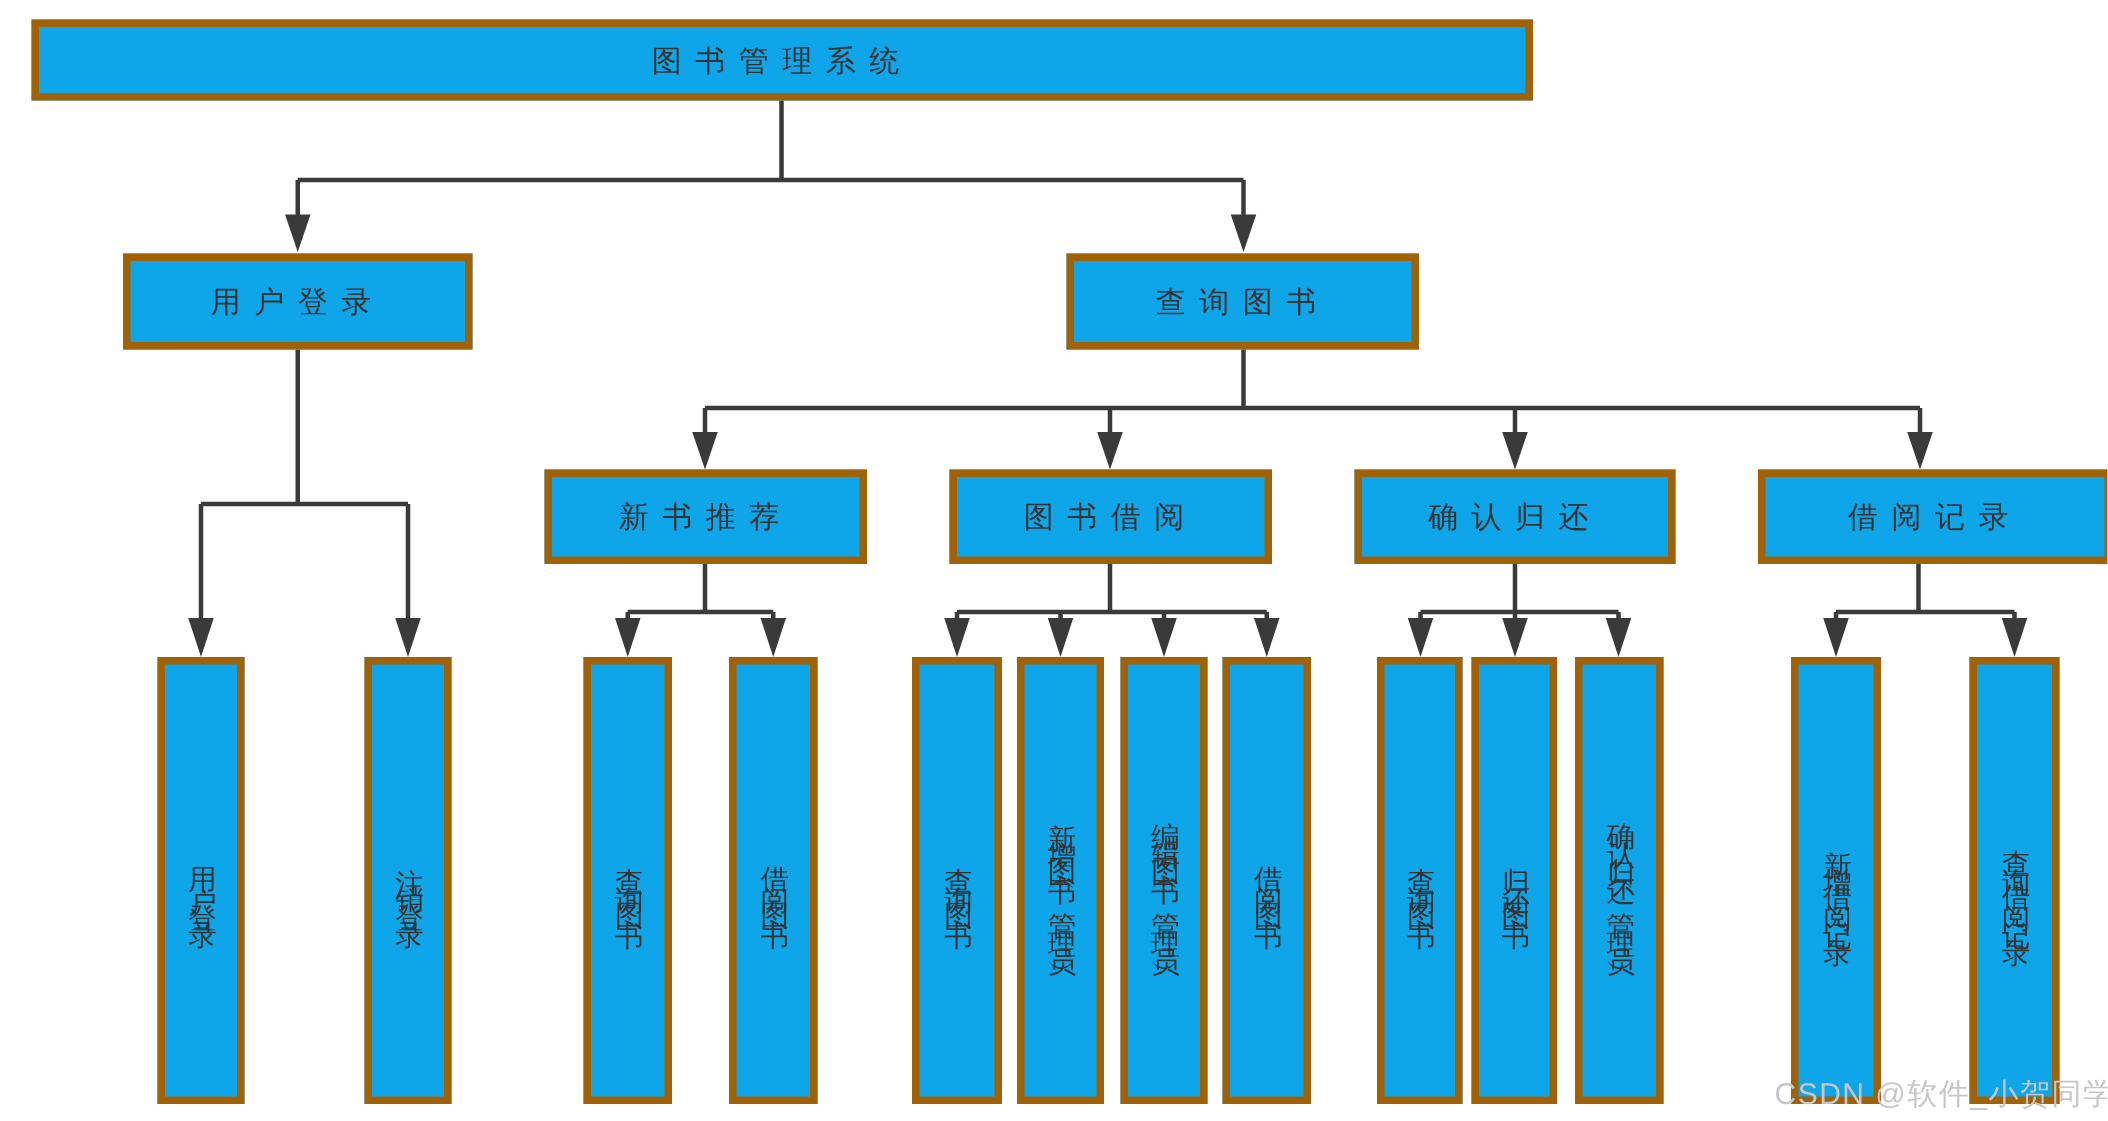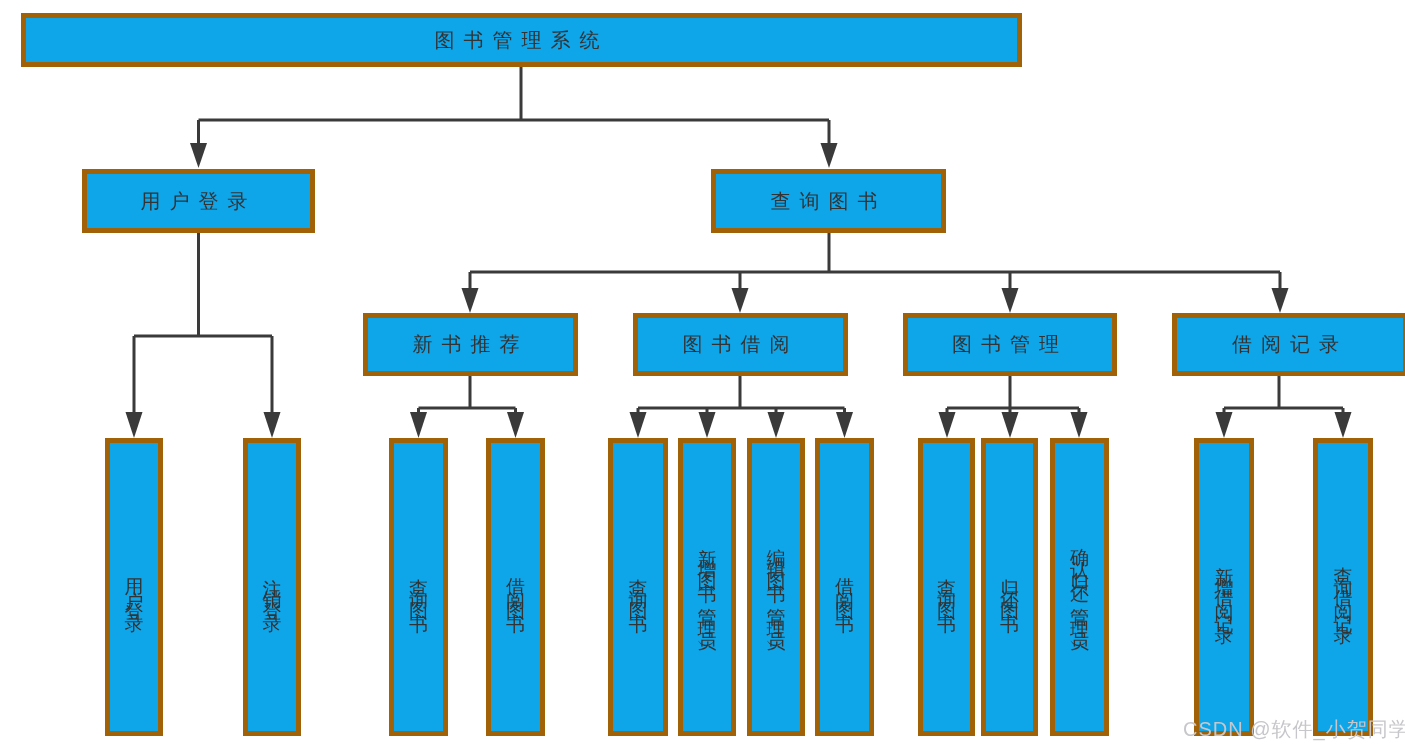--- a/index.html
+++ b/index.html
@@ -59,21 +59,21 @@
     </g>
   </svg>
 
   <div class="box" style="left:21px;top:13px;width:1001px;height:54px">图书管理系统</div>
 
   <div class="box" style="left:82px;top:169px;width:233px;height:64px">用户登录</div>
   <div class="box" style="left:711px;top:169px;width:235px;height:64px">查询图书</div>
 
   <div class="box" style="left:633px;top:313px;width:215px;height:63px">图书借阅</div>
   <div class="box" style="left:363px;top:313px;width:215px;height:63px">新书推荐</div>
-  <div class="box" style="left:903px;top:313px;width:214px;height:63px">图书管理</div>
+  <div class="box" style="left:903px;top:313px;width:214px;height:63px">确认归还</div>
   <div class="box" style="left:1172px;top:313px;width:236px;height:63px">借阅记录</div>
 
   <div class="box leaf" style="left:105px;top:438px;width:58px;height:298px">用户登录</div>
   <div class="box leaf" style="left:243px;top:438px;width:58px;height:298px">注销登录</div>
 
   <div class="box leaf" style="left:389px;top:438px;width:59px;height:298px">查询图书</div>
   <div class="box leaf" style="left:486px;top:438px;width:59px;height:298px">借阅图书</div>
 
   <div class="box leaf" style="left:608px;top:438px;width:60px;height:298px">查询图书</div>
   <div class="box leaf" style="left:678px;top:438px;width:58px;height:298px">新增图书（管理员）</div>

